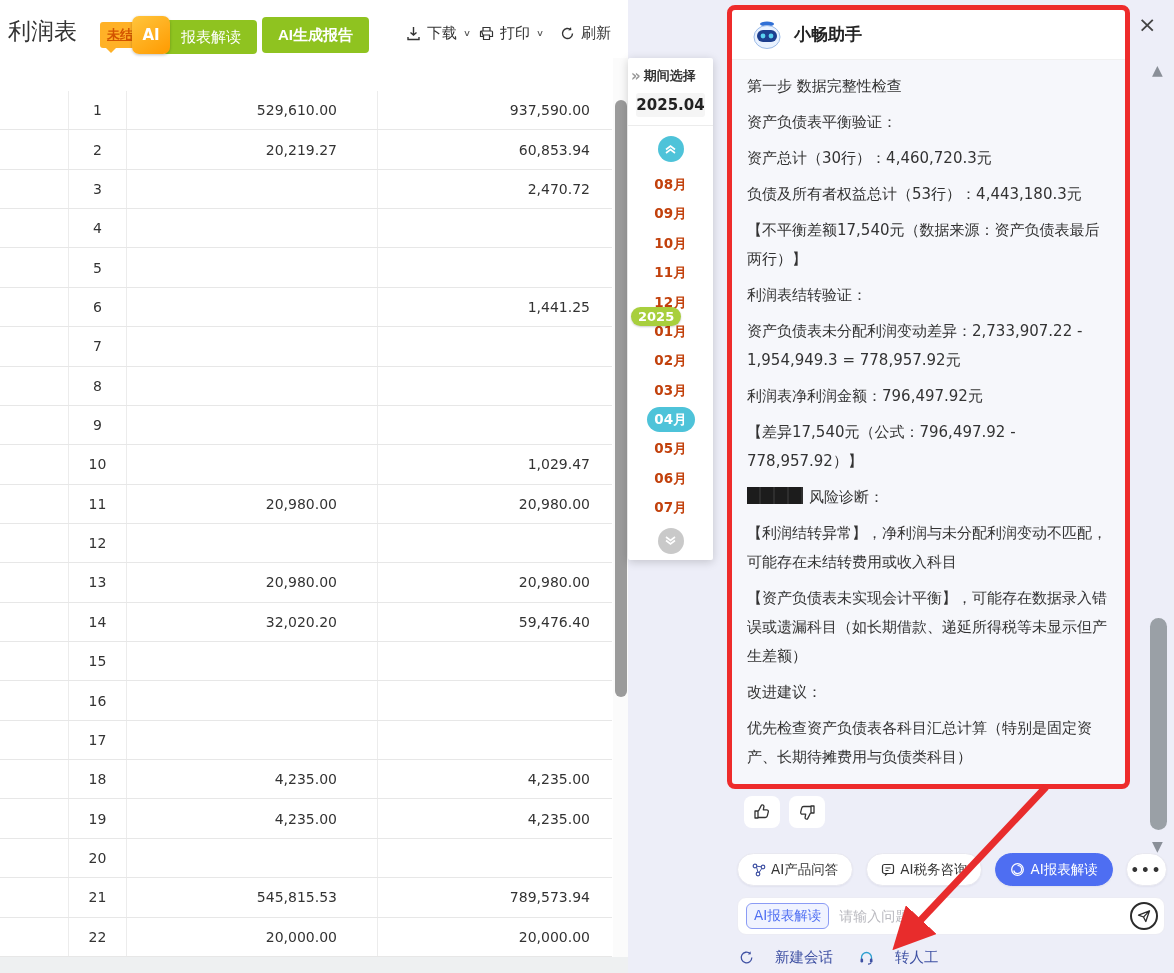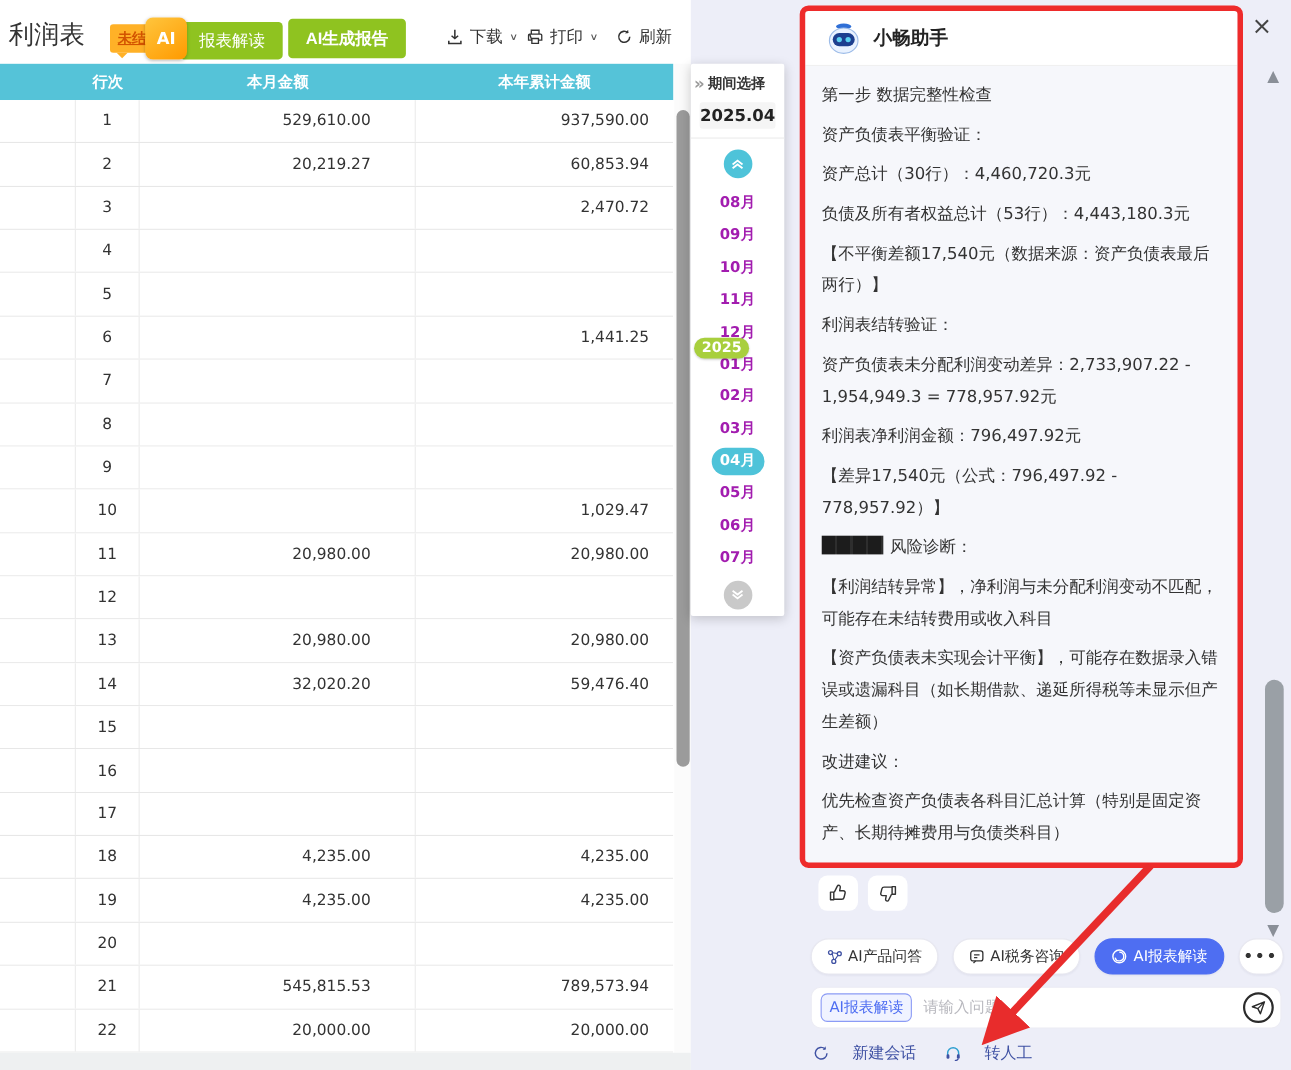--- a/index.html
+++ b/index.html
@@ -44,21 +44,21 @@
   .period-panel { position:absolute; left:628px; top:58px; width:85px; height:502px; background:#fff; box-shadow:0 2px 10px rgba(0,0,0,.18); border-radius:2px; z-index:5; }
   .period-head { display:flex; align-items:center; padding:9px 4px 6px 3px; }
   .collapse-ic { color:#999; font-size:15px; font-weight:bold; margin-right:3px; cursor:pointer; }
   .period-title { font-size:13px; font-weight:bold; color:#333; }
   .period-current { margin:2px 8px 8px; text-align:center; font-size:15px; font-weight:bold; color:#222; background:#f5f5f5; border-radius:3px; padding:3px 0; }
   .period-divider { height:1px; background:#ececec; margin:0 0 10px; }
   .circ-btn { width:26px; height:26px; border-radius:50%; margin:4px auto 8px; display:flex; align-items:center; justify-content:center; cursor:pointer; }
   .circ-up { background:#4ec3d9; }
   .circ-down { background:#c9c9c9; margin-top:6px; }
   .months { list-style:none; text-align:center; }
-  .months li { height:29.4px; line-height:29.4px; font-size:13.5px; font-weight:bold; color:#a21caf; cursor:pointer; }
+  .months li { height:29.4px; line-height:29.4px; font-size:13.5px; font-weight:bold; color:#c2410c; cursor:pointer; }
   .months li.active { background:#4ec3d9; color:#fff; width:48px; height:25px; line-height:25px; border-radius:13px; margin:2px auto; }
   .year-badge { position:absolute; left:3px; top:249px; background:#a8cf3d; color:#fff; font-size:13px; font-weight:bold; padding:2px 7px; border-radius:10px; box-shadow:0 1px 2px rgba(0,0,0,.2); z-index:6; }
 
   
   .assist-border { position:absolute; left:727px; top:5px; width:403px; height:784px; border:5px solid #ee2b2b; border-radius:8px; z-index:8; pointer-events:none; }
   .assist-head { position:absolute; left:732px; top:10px; width:393px; height:50px; background:#fff; display:flex; align-items:center; padding-left:18px; border-bottom:1px solid #f0f0f0; }
   .assist-title { font-size:17px; font-weight:bold; color:#222; margin-left:10px; }
   .robot { width:34px; height:30px; position:relative; }
   .close-x { position:absolute; left:1138px; top:14px; font-size:22px; color:#444; cursor:pointer; line-height:1; }
 
@@ -118,26 +118,20 @@
     <span class="chev">∨</span>
   </div>
   <div class="tool-item" style="left:560px;">
     <svg width="15" height="15" viewBox="0 0 15 15">
         <path d="M12.5 7.5a5 5 0 1 1-1.6-3.7" stroke="#333" stroke-width="1.4" fill="none"></path>
         <path d="M11 1l.3 3.1-3 .4z" fill="#333"></path>
       </svg>
     <span>刷新</span>
   </div>
 
-  <div class="thead">
-    <div></div>
-    <div>行次</div>
-    <div>本月金额</div>
-    <div>本年累计金额</div>
-  </div>
 
   <div class="tbody">
     <div class="trow">
       <div class="c-blank"></div>
       <div class="c-line">1</div>
       <div class="c-month">529,610.00</div>
       <div class="c-ytd">937,590.00</div>
     </div>
 
     <div class="trow">

